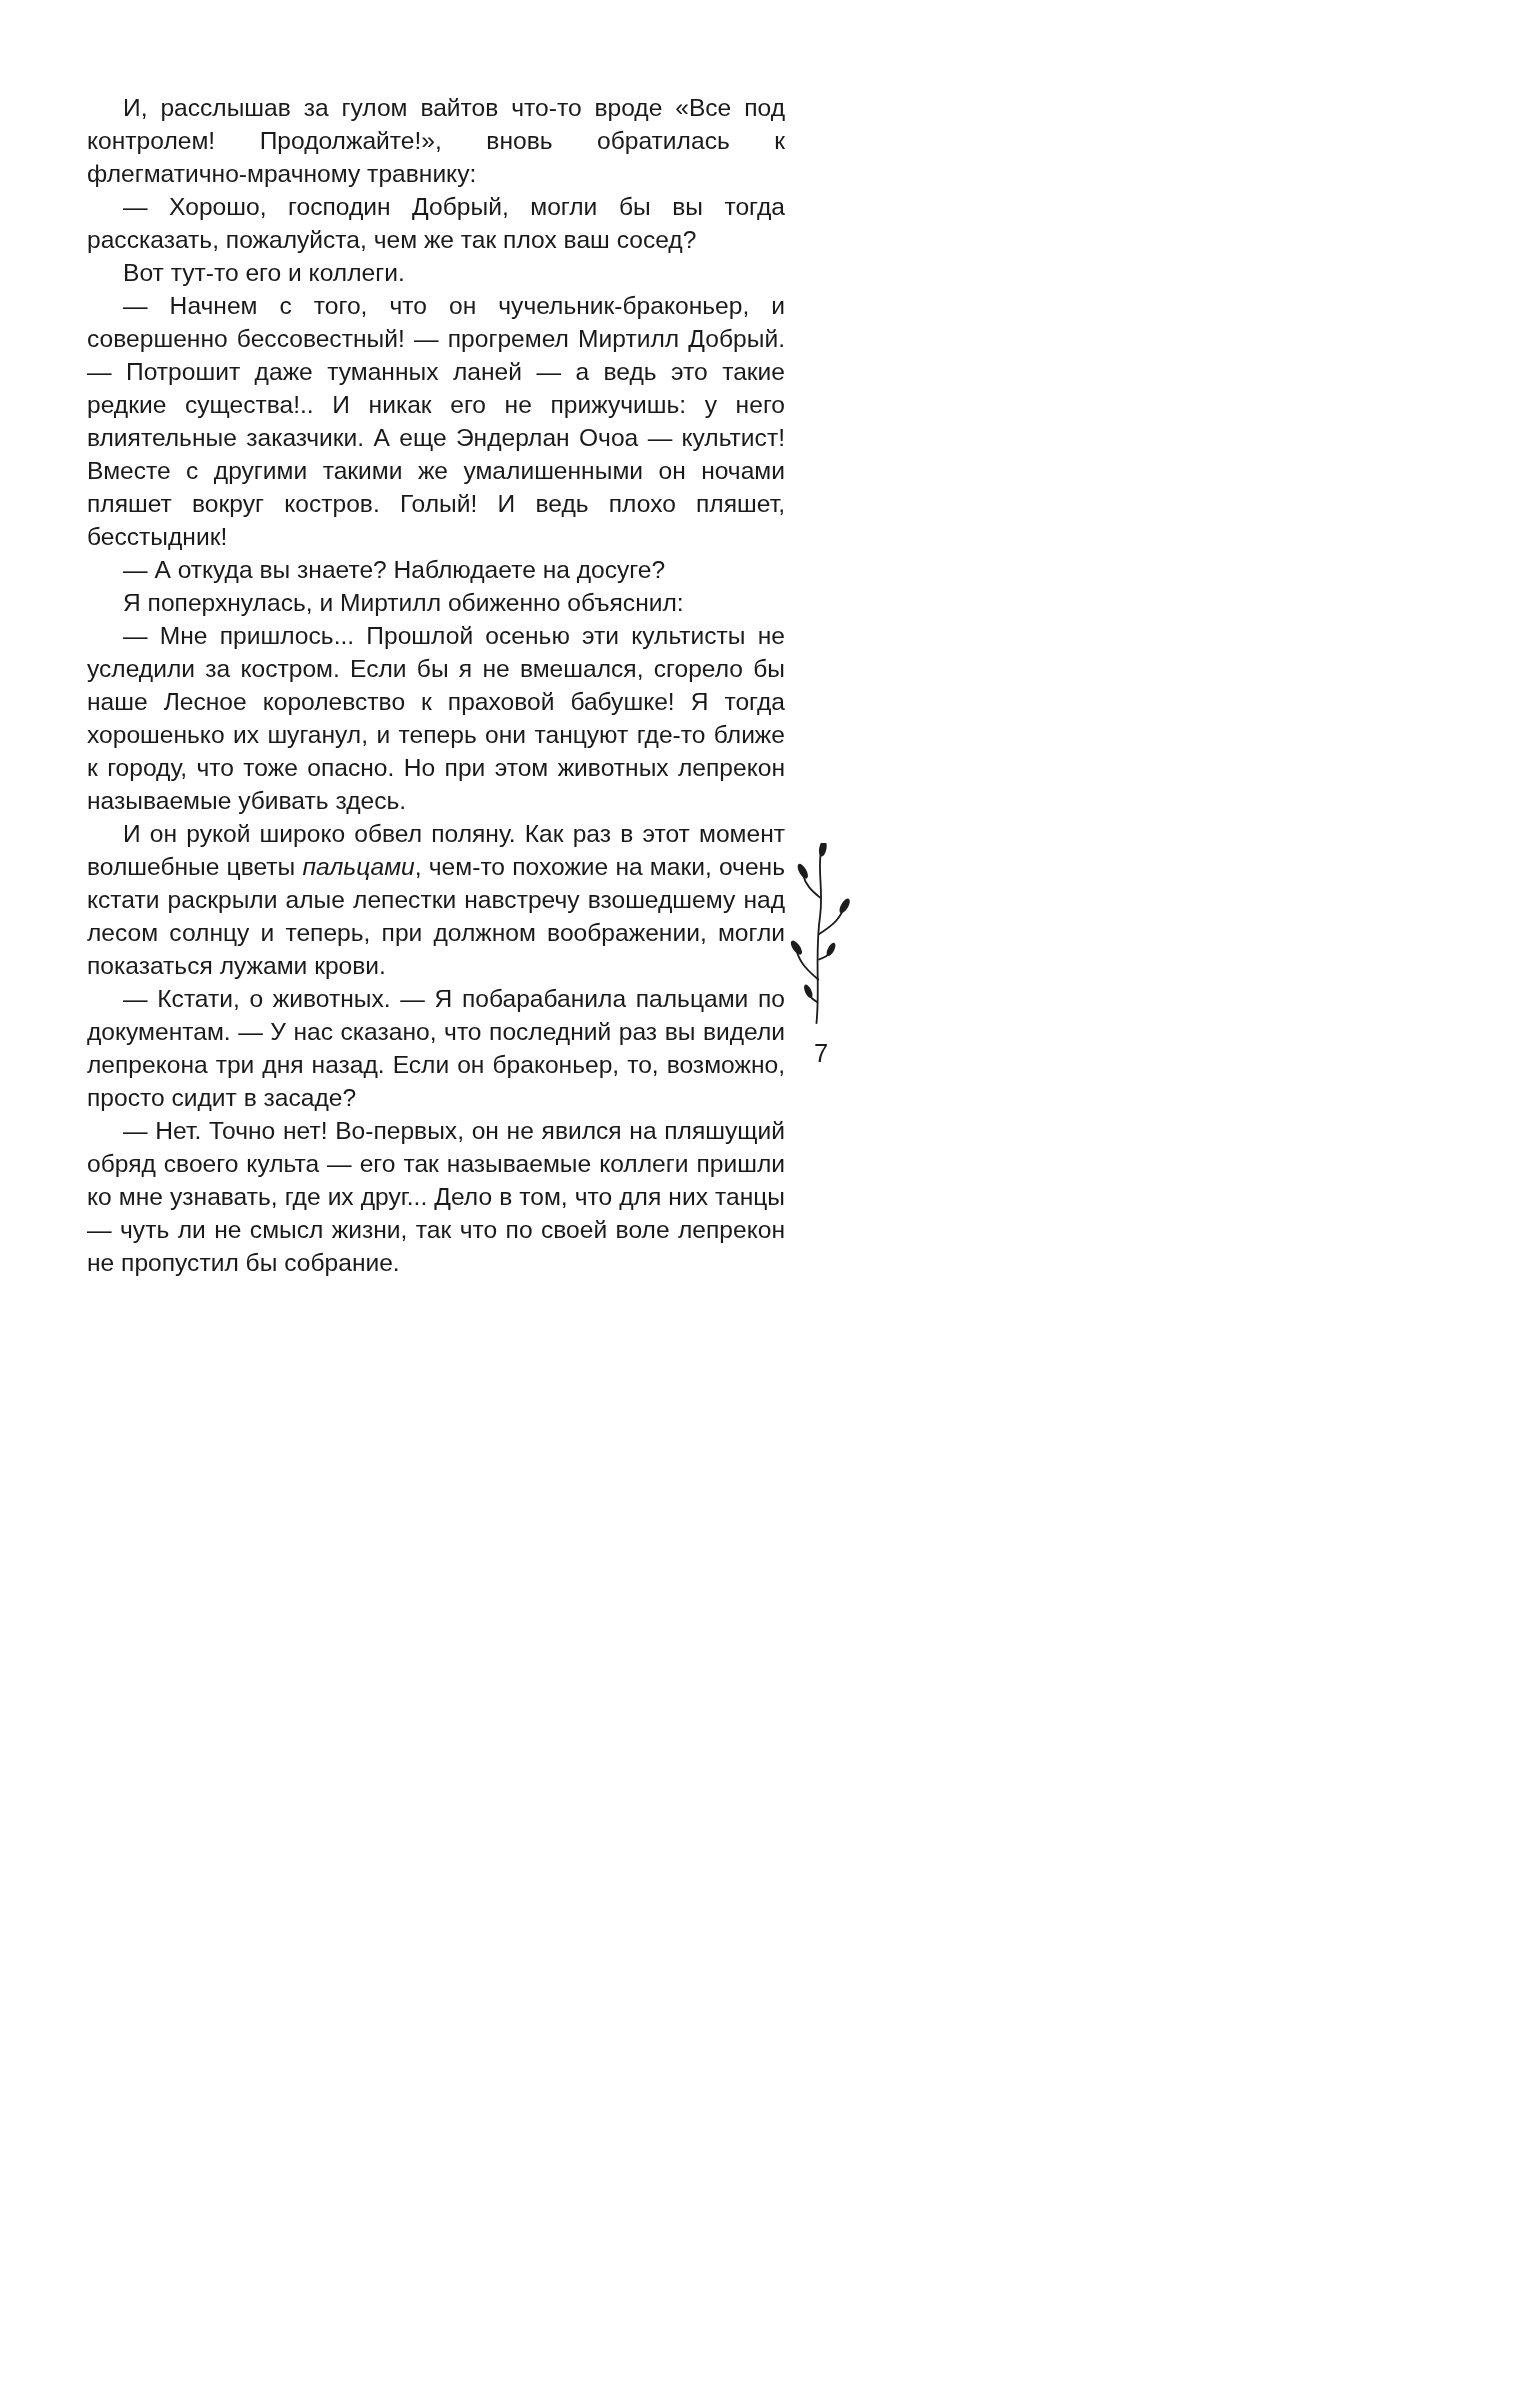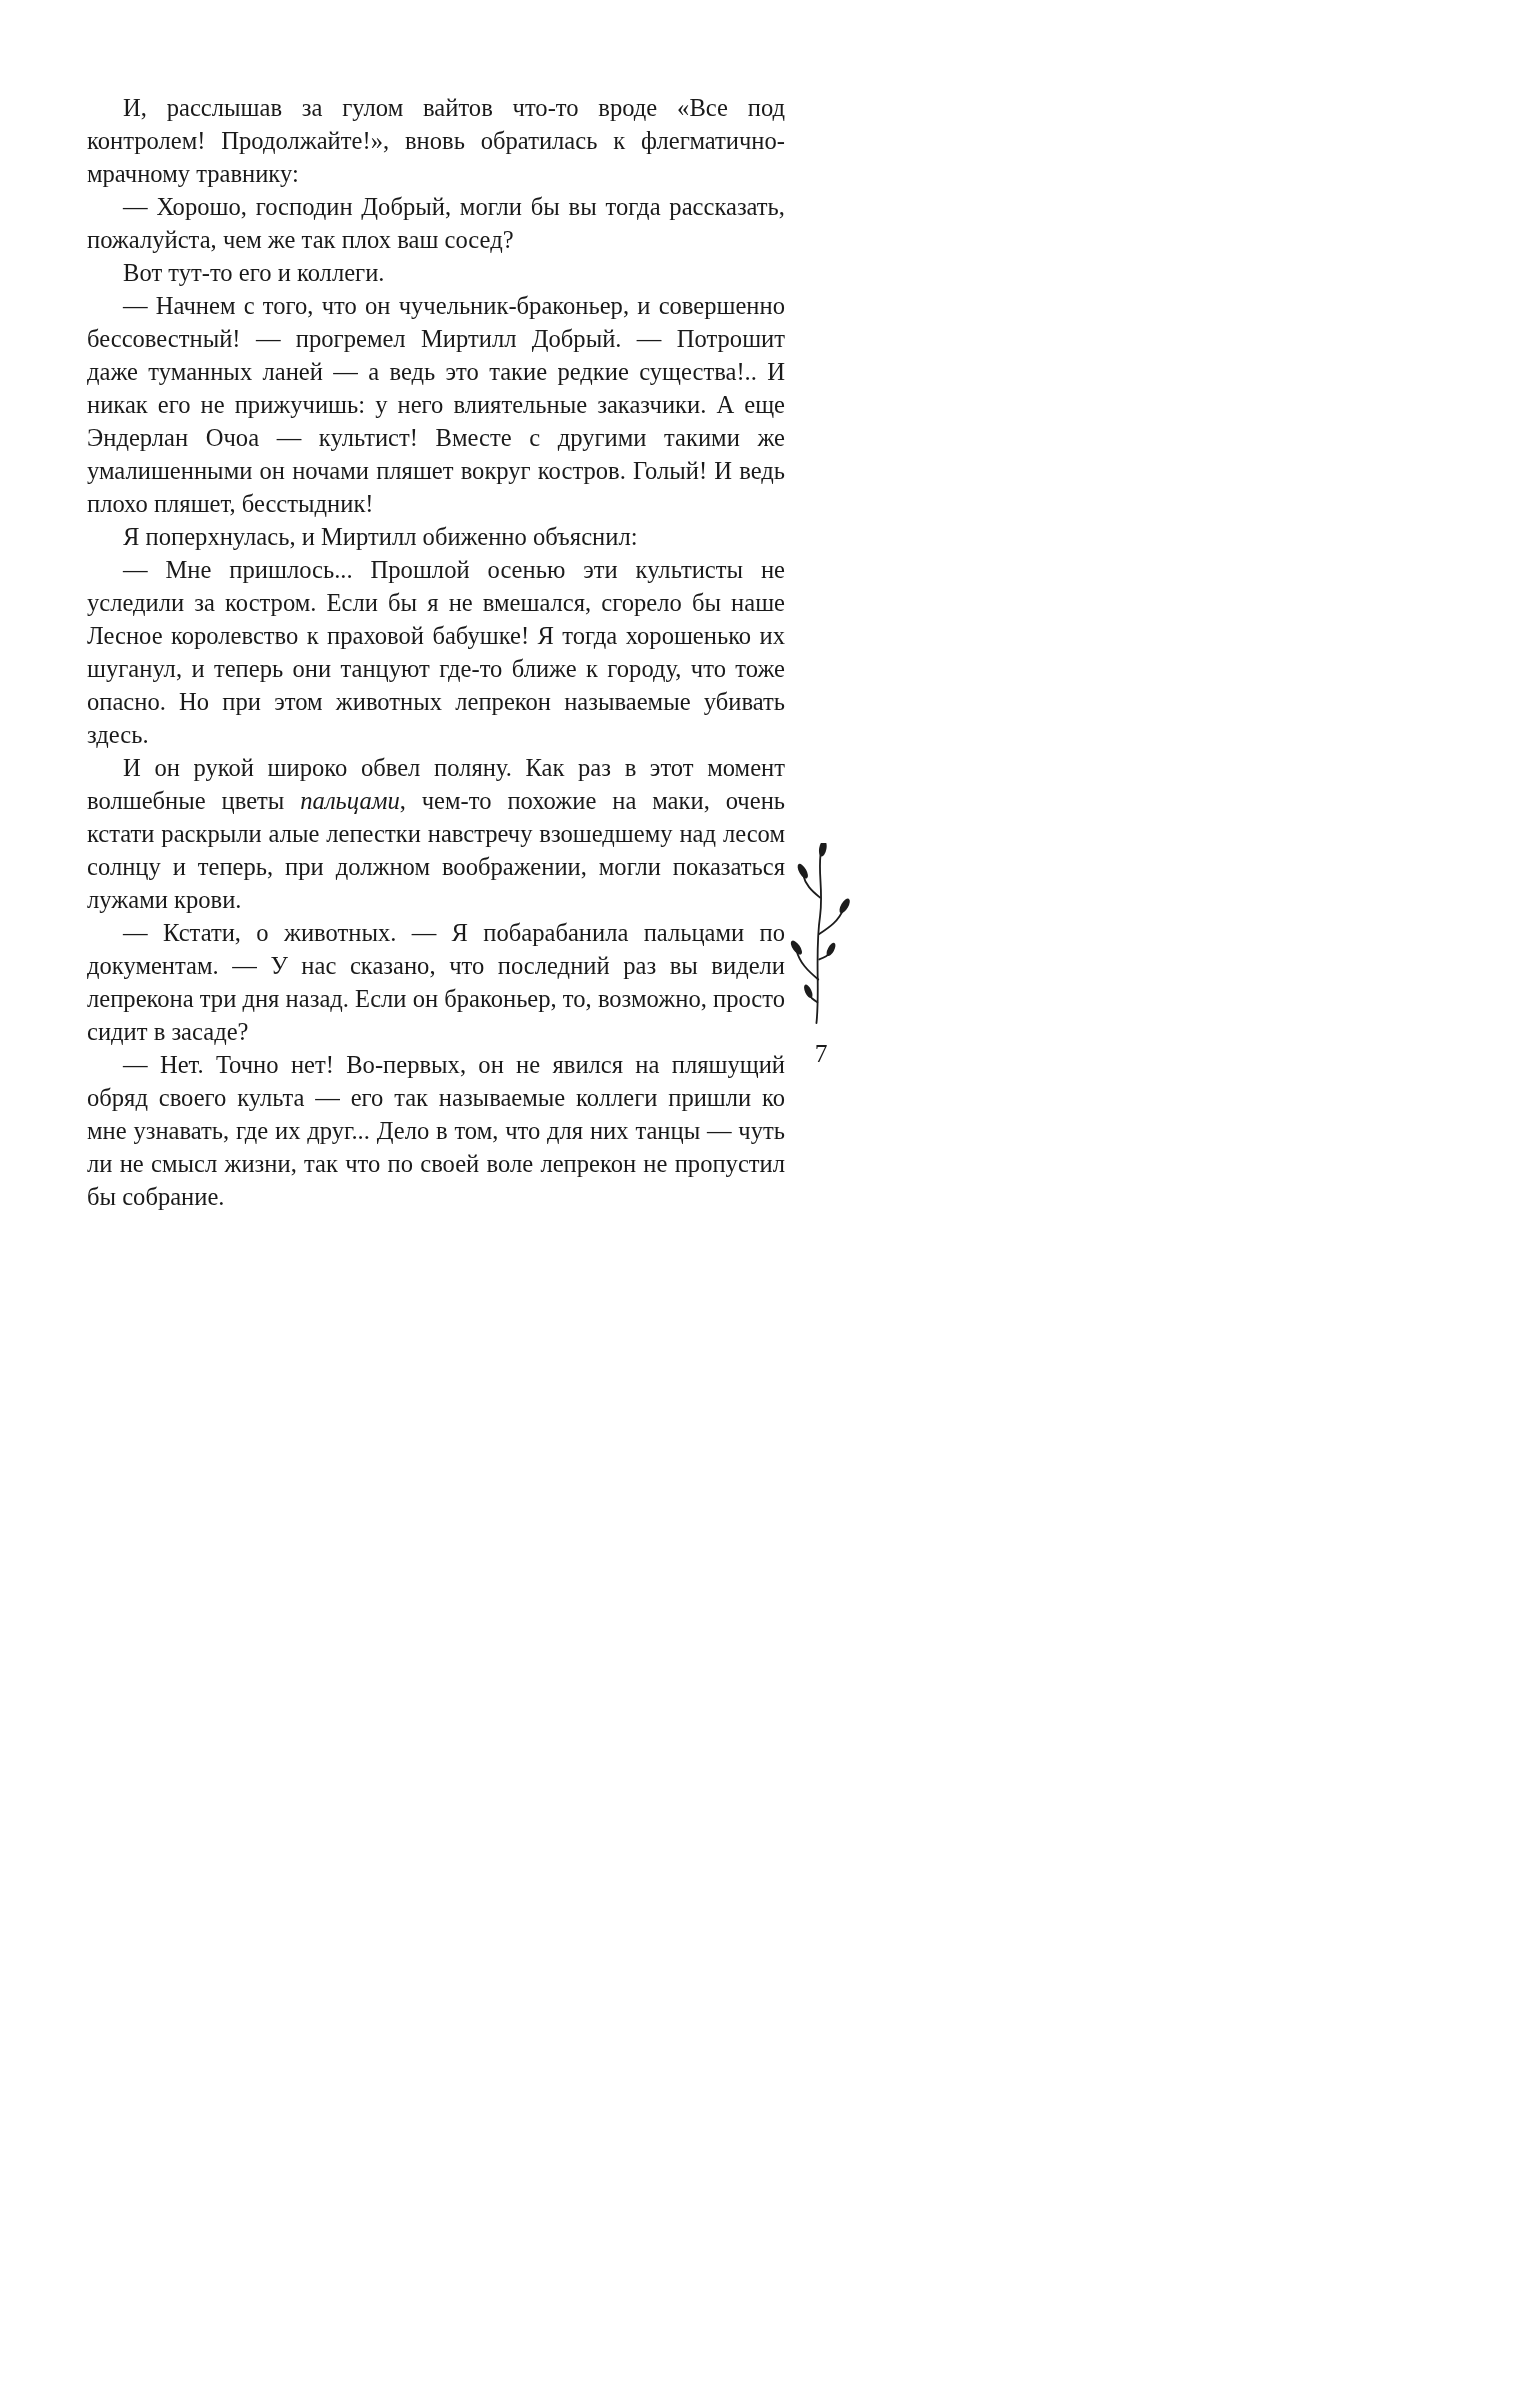--- a/index.html
+++ b/index.html
@@ -5,21 +5,21 @@
   html, body {
     margin: 0;
     padding: 0;
     background: #ffffff;
   }
   .book-page {
     position: relative;
     width: 1539px;
     height: 2389px;
     background: #ffffff;
-    font-family: Liberation Serif, serif;
+    font-family: Liberation Sans, sans-serif;
     color: #1a1a1a;
     overflow: hidden;
   }
   .text-block {
     position: absolute;
     left: 87px;
     top: 91px;
     width: 698px;
   }
   .para {
@@ -54,20 +54,21 @@
 </head>
 <body>
 
 <div class="book-page">
 
   <div class="text-block">
     <p class="para">И, расслышав за гулом вайтов что-то вроде «Все под контролем! Продолжайте!», вновь обратилась к флегматично-мрачному травнику:</p>
     <p class="para">— Хорошо, господин Добрый, могли бы вы тогда рассказать, пожалуйста, чем же так плох ваш сосед?</p>
     <p class="para">Вот тут-то его и коллеги.</p>
     <p class="para">— Начнем с того, что он чучельник-браконьер, и совершенно бессовестный! — прогремел Миртилл Добрый. — Потрошит даже туманных ланей — а ведь это такие редкие существа!.. И никак его не прижучишь: у него влиятельные заказчики. А еще Эндерлан Очоа — культист! Вместе с другими такими же умалишенными он ночами пляшет вокруг костров. Голый! И ведь плохо пляшет, бесстыдник!</p>
+    <p class="para">— А откуда вы знаете? Наблюдаете на досуге?</p>
     <p class="para">Я поперхнулась, и Миртилл обиженно объяснил:</p>
     <p class="para">— Мне пришлось... Прошлой осенью эти культисты не уследили за костром. Если бы я не вмешался, сгорело бы наше Лесное королевство к праховой бабушке! Я тогда хорошенько их шуганул, и теперь они танцуют где-то ближе к городу, что тоже опасно. Но при этом животных лепрекон называемые убивать здесь.</p>
     <p class="para"><span>И он рукой широко обвел поляну. Как раз в этот момент волшебные цветы </span><em>пальцами</em><span>, чем-то похожие на маки, очень кстати раскрыли алые лепестки навстречу взошедшему над лесом солнцу и теперь, при должном воображении, могли показаться лужами крови.</span></p>
     <p class="para">— Кстати, о животных. — Я побарабанила пальцами по документам. — У нас сказано, что последний раз вы видели лепрекона три дня назад. Если он браконьер, то, возможно, просто сидит в засаде?</p>
     <p class="para">— Нет. Точно нет! Во-первых, он не явился на пляшущий обряд своего культа — его так называемые коллеги пришли ко мне узнавать, где их друг... Дело в том, что для них танцы — чуть ли не смысл жизни, так что по своей воле лепрекон не пропустил бы собрание.</p>
   </div>
 
   <div class="ornament">
     <svg width="64" height="182" viewBox="0 0 70 200" xmlns="http://www.w3.org/2000/svg">
       <g stroke="#1c1c1c" stroke-width="2" fill="none" stroke-linecap="round">

